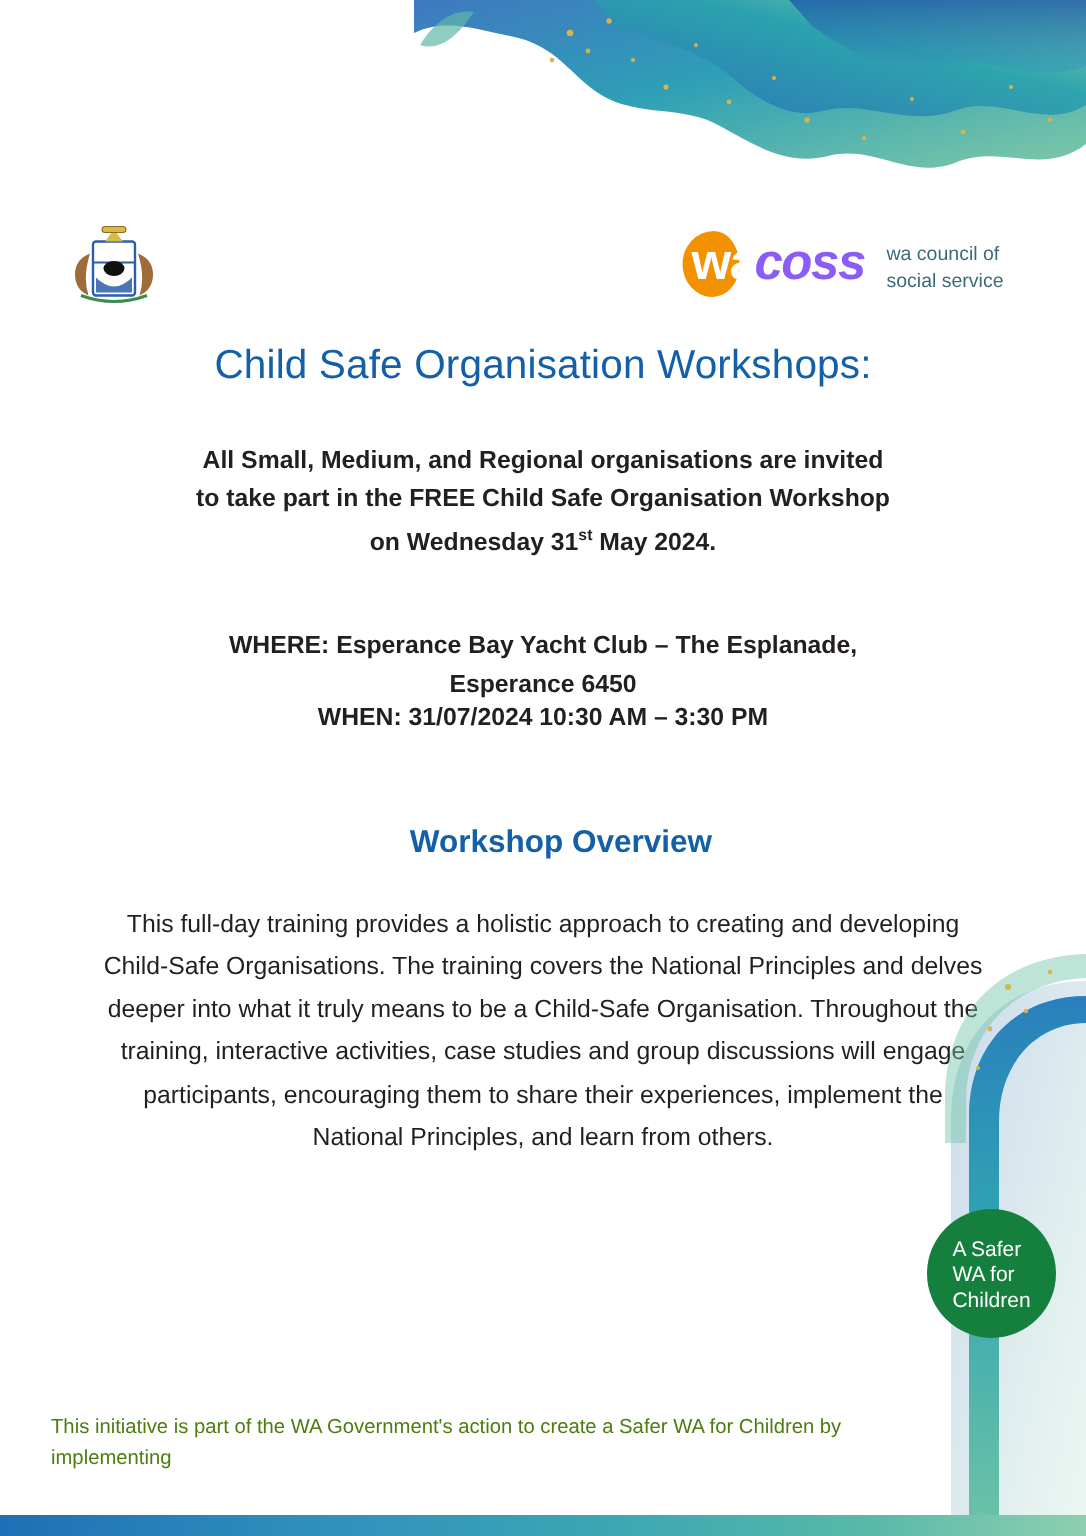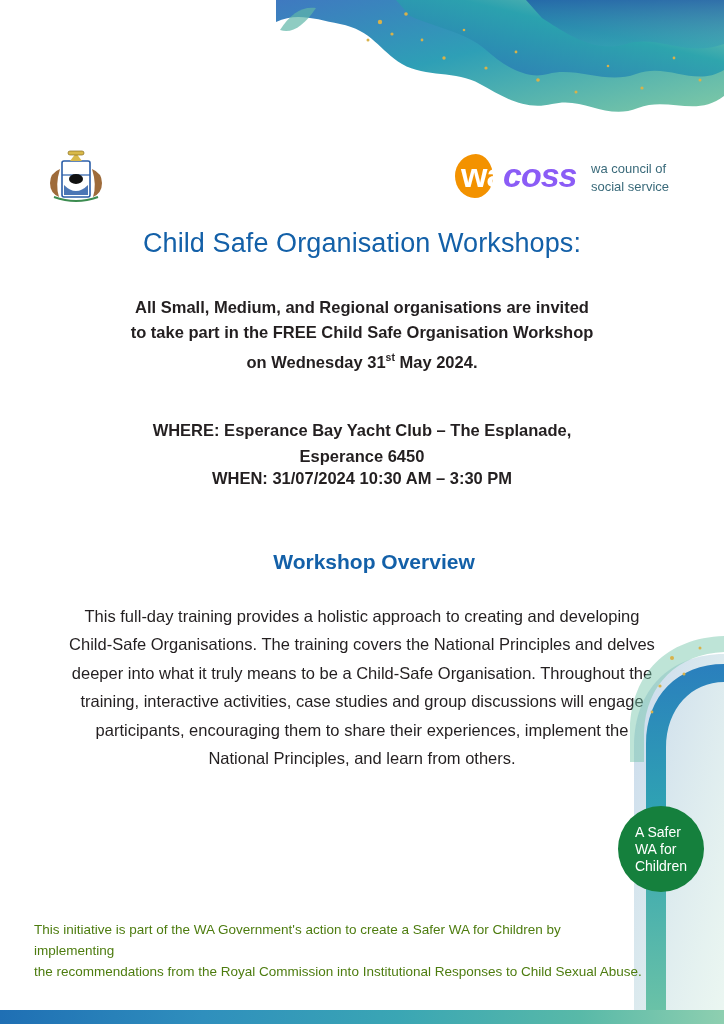--- a/index.html
+++ b/index.html
@@ -296,16 +296,15 @@
 <div class="safer-badge">
   <div>
     <div>A Safer</div>
     <div>WA for</div>
     <div>Children</div>
   </div>
 </div>
 
 <div class="footer">
   <div>This initiative is part of the WA Government's action to create a Safer WA for Children by implementing</div>
-  <div>the recommendations from the Royal Commission into Institutional Responses to Child Sexual Abuse.</div>
 </div>
 
 <div class="footer-bar"></div>
 
 </body></html>

